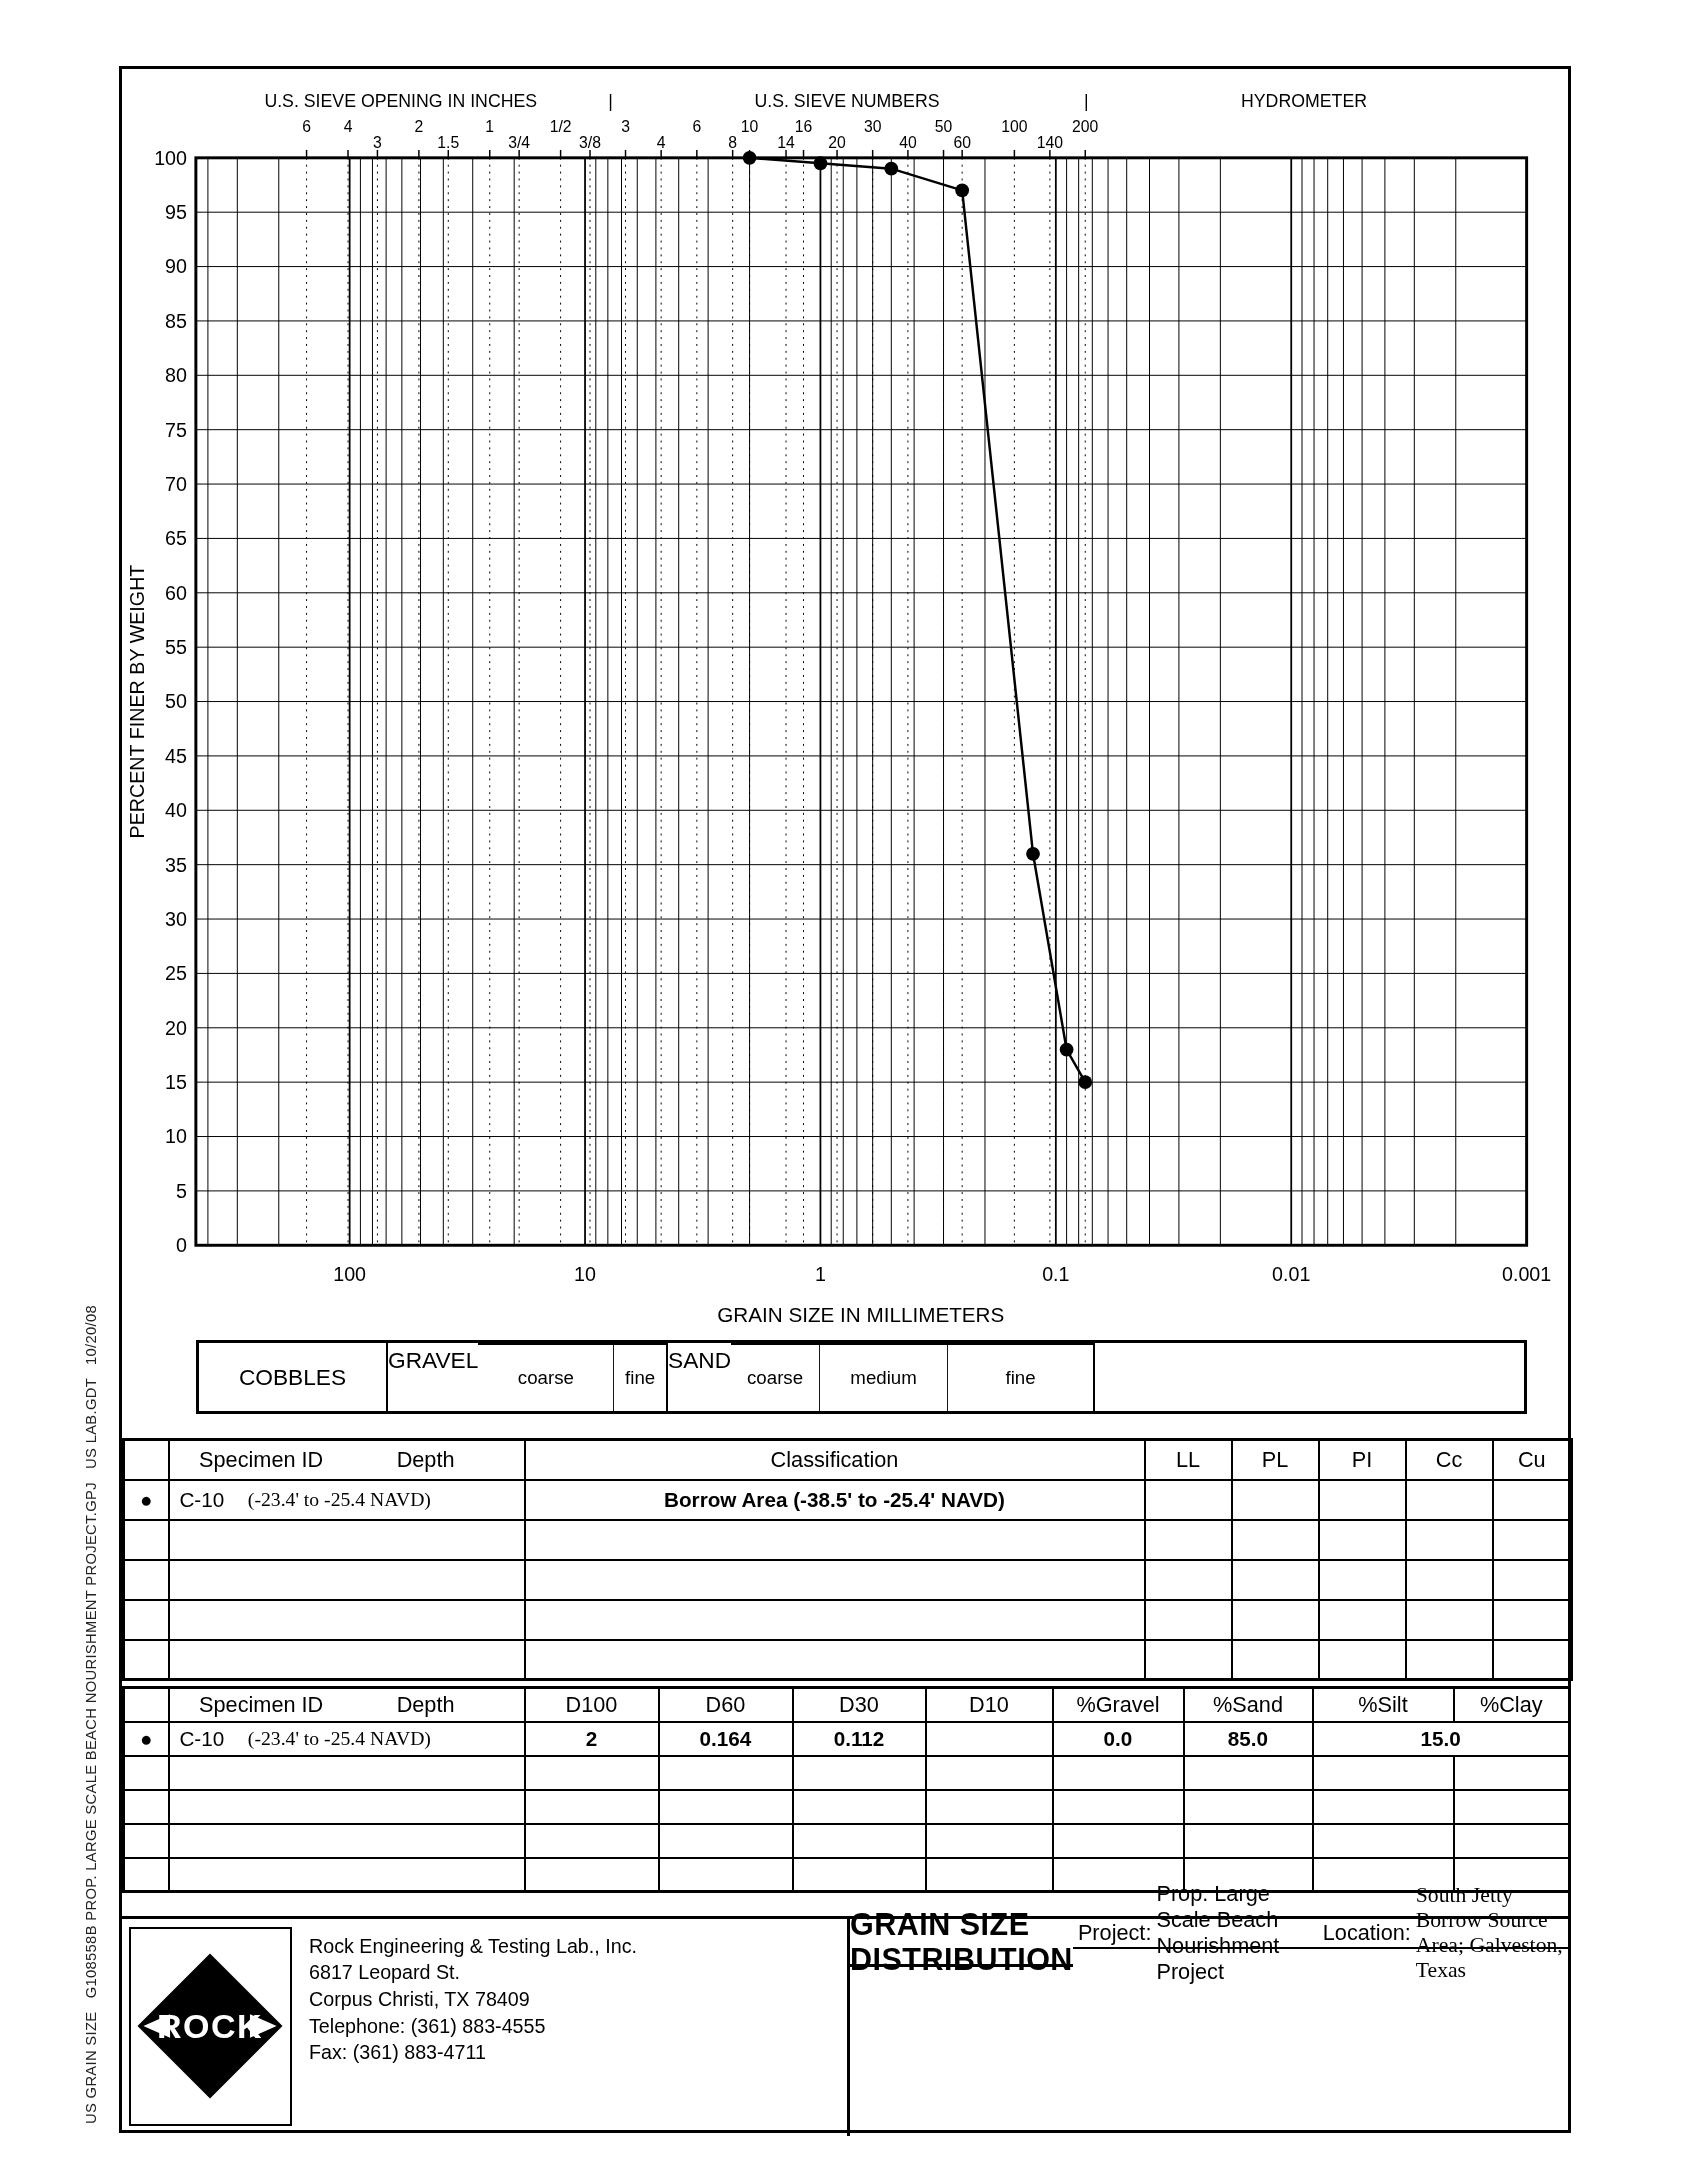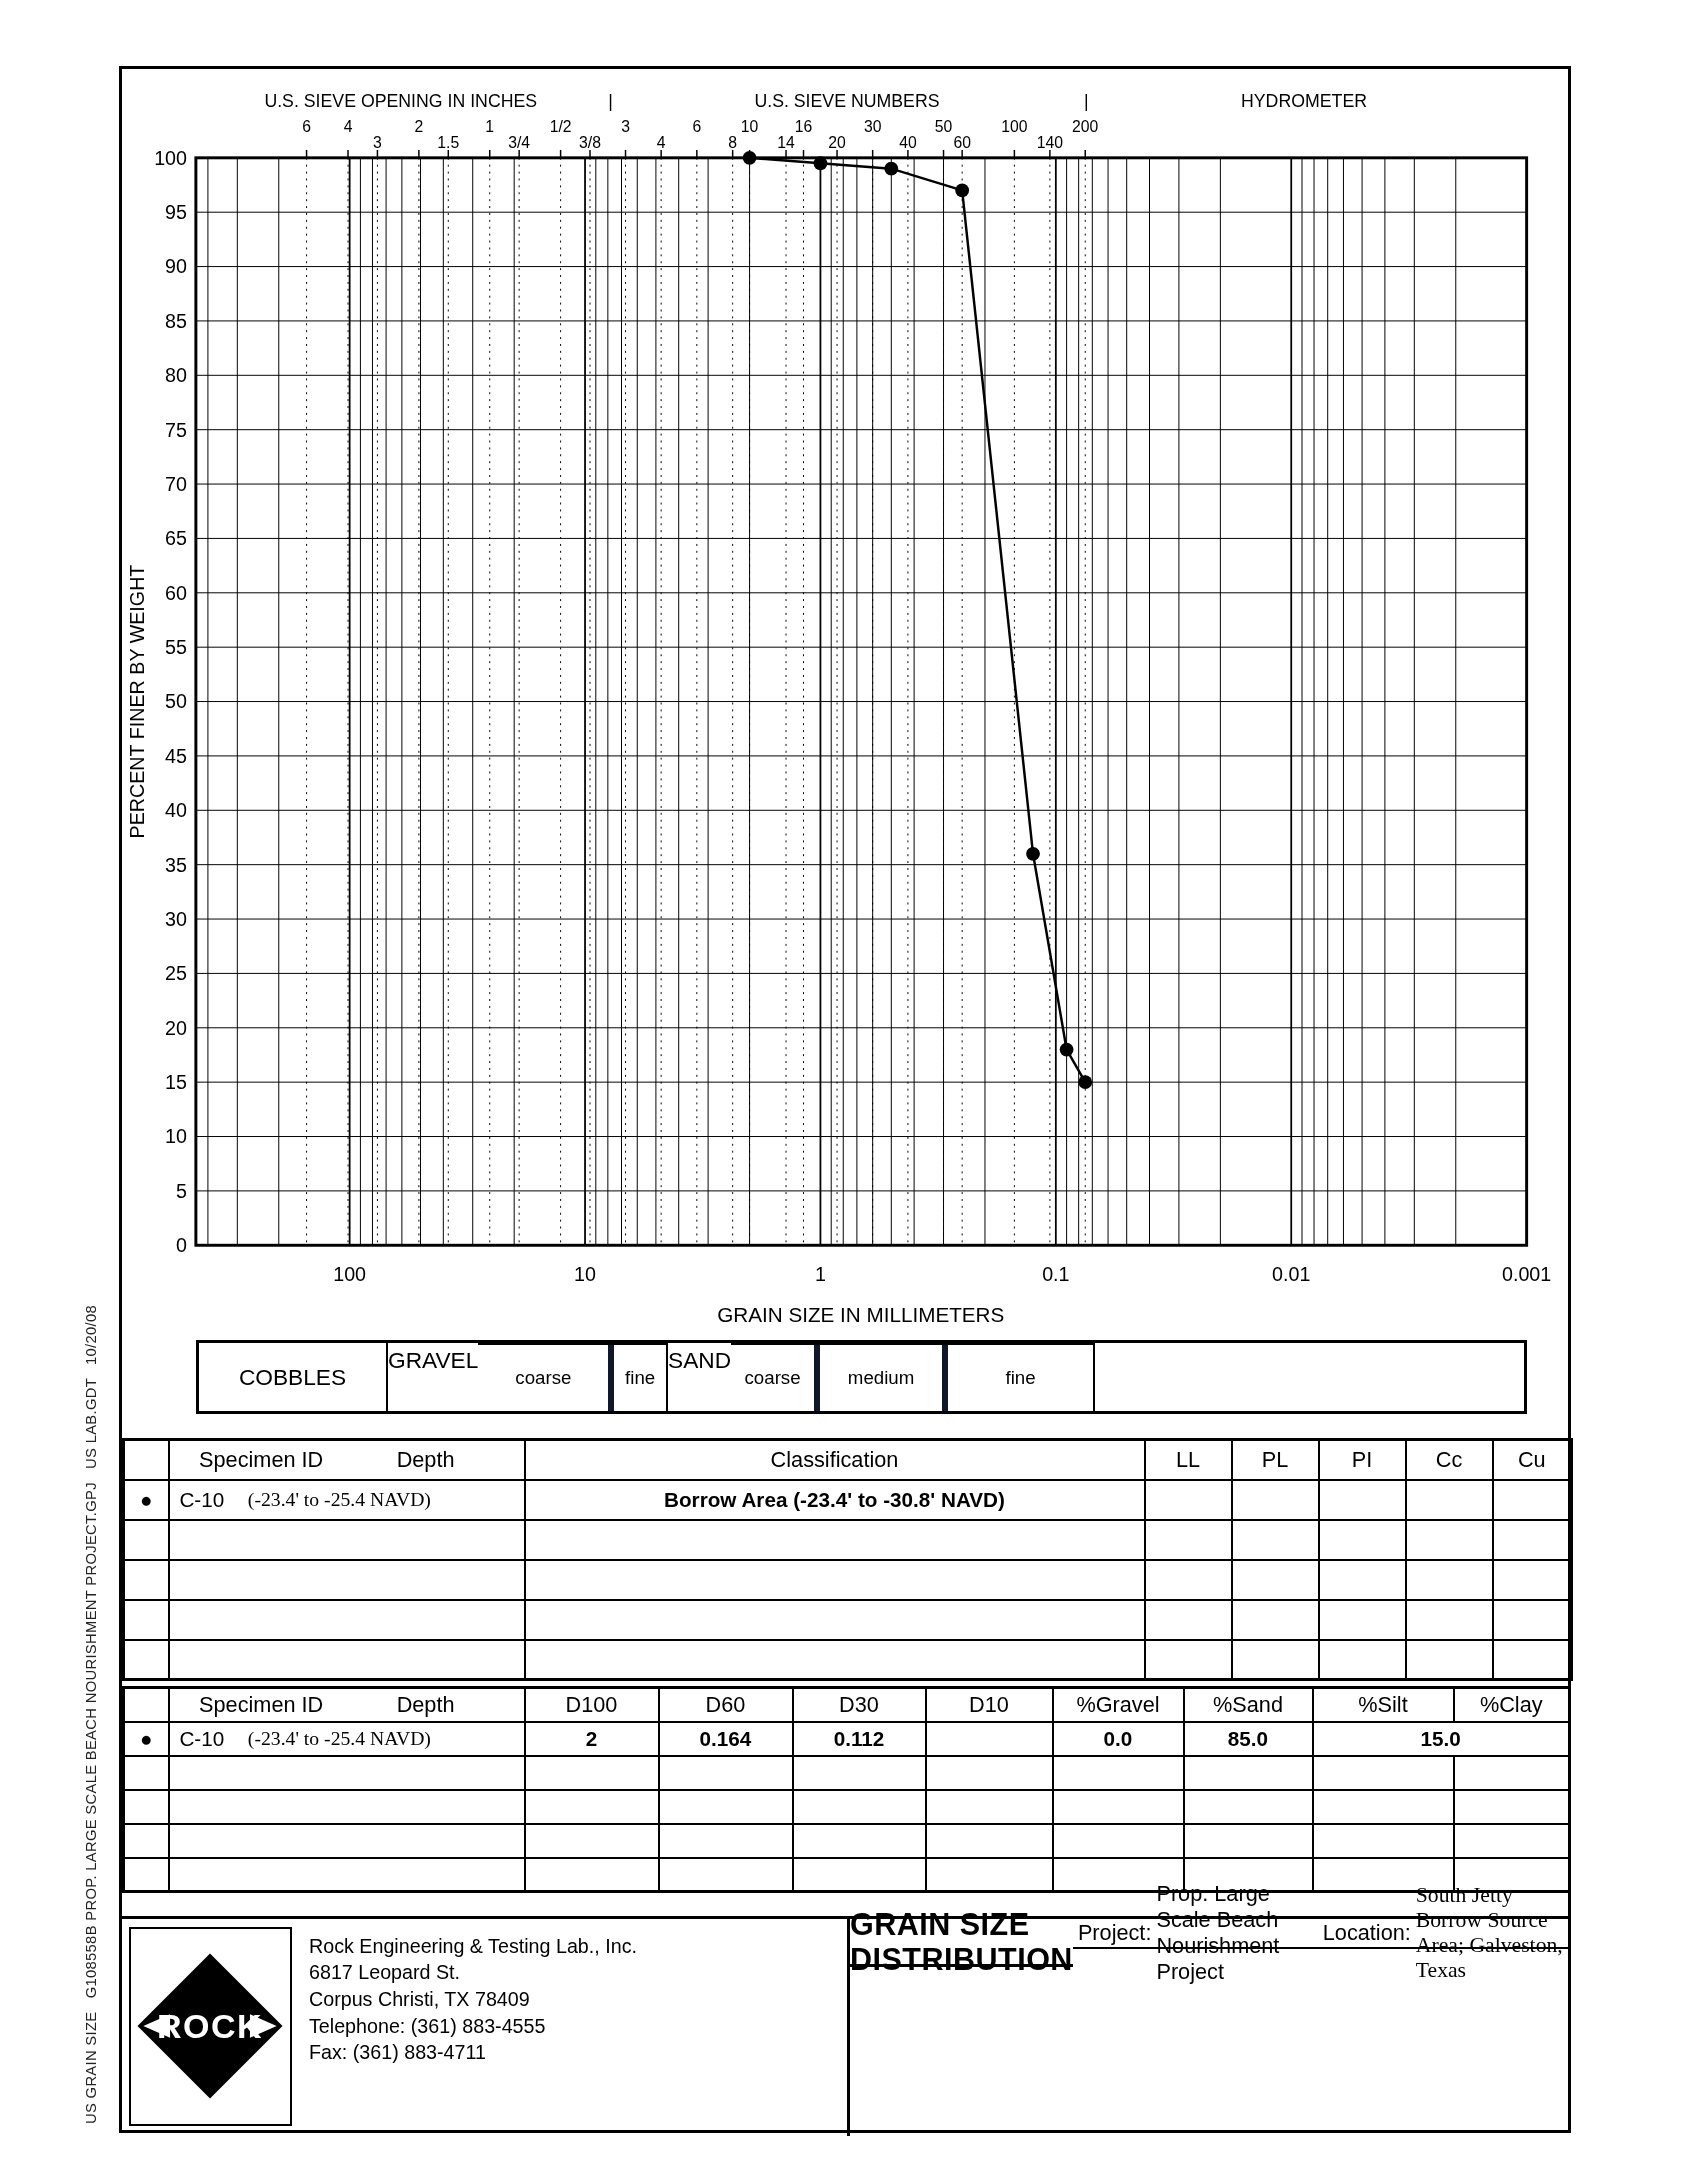--- a/index.html
+++ b/index.html
@@ -18,21 +18,21 @@
        border:3px solid #000;box-sizing:border-box;display:flex}
   .c-cell{display:flex;align-items:center;justify-content:center;font-size:22.7px}
   .c-cobbles{width:187px;border-right:2px solid #000}
   .c-group{display:flex;flex-direction:row}
   .c-gravel{width:278px;border-right:2px solid #000}
   .c-sand{width:425px;border-right:2px solid #000}
   .c-silt{flex:1}
   .c-main{height:35px;display:flex;align-items:center;justify-content:center;font-size:22.7px}
   .c-subrow{flex:1;display:flex;border-top:2px solid #000}
   .c-sub{display:flex;align-items:center;justify-content:center;font-size:18.7px;
-       border-right:6px solid #0f172a;box-sizing:border-box}
+       border-right:1px solid #0f172a;box-sizing:border-box}
   .c-sub:last-child{border-right:none}
   .c-sub.g-coarse{width:136px}
   .c-sub.g-fine{flex:1}
   .c-sub.s-coarse{width:89px}
   .c-sub.s-medium{width:128px}
   .c-sub.s-fine{flex:1}
 
   
   .data-table{position:absolute;left:0;width:1446px;border-collapse:collapse;
        table-layout:fixed;border:3px solid #000}
@@ -306,21 +306,21 @@
           <th>Cu</th>
         </tr>
         <tr>
           <td class="bullet">●</td>
           <td>
             <div class="sd-data">
               <span class="spec">C-10</span>
               <span class="depth">(-23.4' to -25.4 NAVD)</span>
             </div>
           </td>
-          <td class="bold">Borrow Area (-23.4' to -30.8' NAVD)</td>
+          <td class="bold">Borrow Area (-38.5' to -25.4' NAVD)</td>
           <td></td>
           <td></td>
           <td></td>
           <td></td>
           <td></td>
         </tr>
         <tr>
           <td></td>
           <td></td>
           <td></td>

